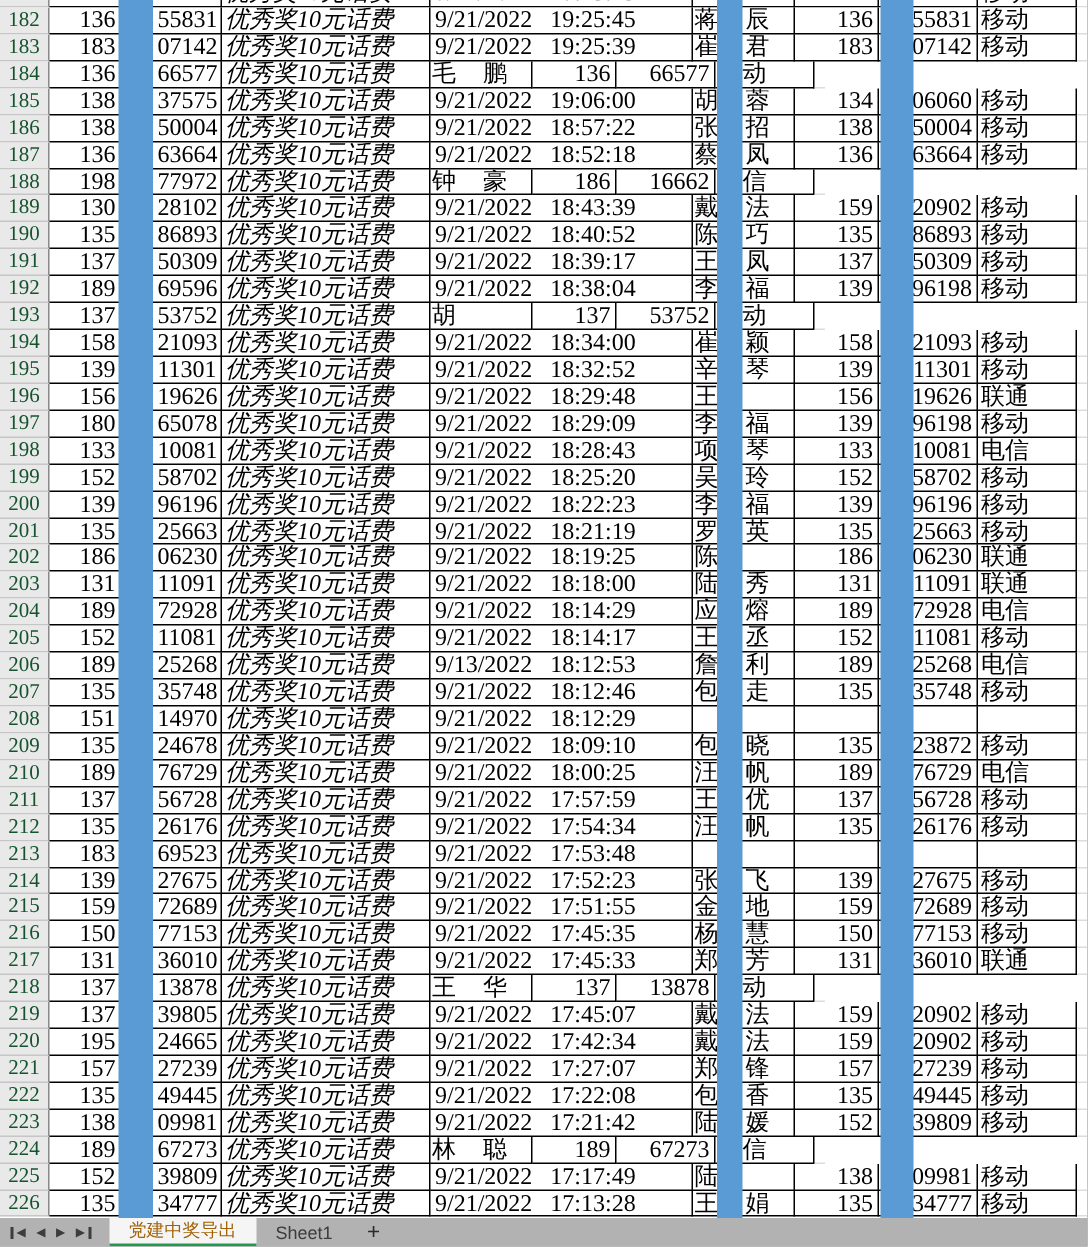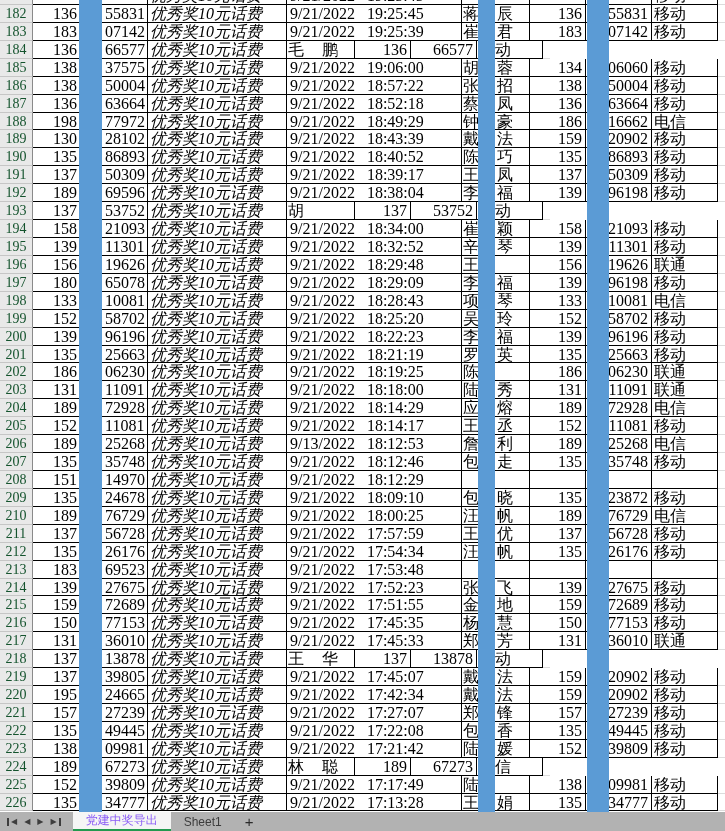--- a/index.html
+++ b/index.html
@@ -172,21 +172,20 @@
     <div class="c c-sliver"></div>
   </div>
       <div class="row">
     <div class="c c-hdr">188</div>
     <div class="c c-phone">
           <span class="pp">198</span>
           <span class="pgap"></span>
           <span class="ps">77972</span>
         </div>
     <div class="c c-prize">优秀奖10元话费</div>
-    <div class="c c-dt">9/21/2022 18:49:29</div>
     <div class="c c-name">
           <span class="n1">钟</span>
           <span class="n2">豪</span>
         </div>
     <div class="c c-rp">186</div>
     <div class="c c-rs">16662</div>
     <div class="c c-car">电信</div>
     <div class="c c-sliver"></div>
   </div>
       <div class="row">
@@ -877,20 +876,20 @@
   <div class="bar bar-3" style="background: rgb(91, 155, 213);"></div>
 
   <div class="tabbar" style="background: rgb(178, 178, 178);">
     <div class="navs">
       <span class="navbtn nav-first">◀</span>
       <span class="navbtn">◀</span>
       <span class="navbtn">▶</span>
       <span class="navbtn nav-last">▶</span>
     </div>
     <div class="tab tab-active" style="border-bottom-color: rgb(35, 153, 79);">
-      <span style="color: #8b5cf6;">党建中奖导出</span>
+      <span style="color: #a16207;">党建中奖导出</span>
     </div>
     <div class="tab">
       <span>Sheet1</span>
     </div>
     <div class="addbtn">+</div>
   </div>
 </div>
 
 </body></html>

